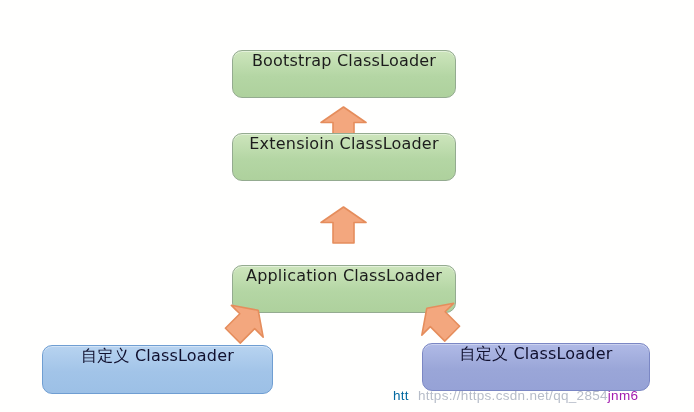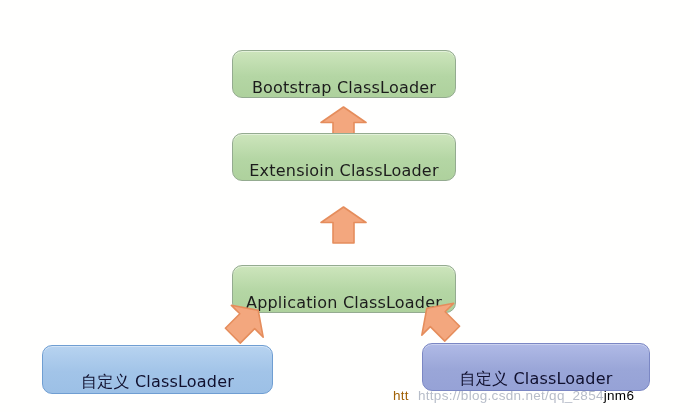--- a/index.html
+++ b/index.html
@@ -11,21 +11,21 @@
     position: relative;
     width: 694px;
     height: 412px;
     background: #fffffe;
     overflow: hidden;
     font-family: "DejaVu Sans", "Liberation Sans", sans-serif;
   }
   .node {
     position: absolute;
     display: flex;
-    align-items: flex-end;
+    align-items: flex-start;
     justify-content: center;
     border-radius: 10px;
     font-size: 16px;
     letter-spacing: 0.2px;
     white-space: nowrap;
   }
   .node.system {
     width: 222px;
     left: 232px;
     height: 46px;
@@ -70,23 +70,23 @@
   .watermark {
     position: absolute;
     left: 393px;
     top: 388px;
     font-size: 13.5px;
     letter-spacing: 0.3px;
     white-space: nowrap;
     z-index: 5;
     font-family: "Liberation Sans", sans-serif;
   }
-  .watermark .frag { color: #a16207; padding-right: 9px; }
+  .watermark .frag { color: #0369a1; padding-right: 9px; }
   .watermark .url  { color: #b7bdc9; }
-  .watermark .tail { color: #000000; }
+  .watermark .tail { color: #a21caf; }
 </style>
 </head>
 <body>
 
 <div class="stage">
 
   <div class="node system bootstrap-box">
     <span>Bootstrap ClassLoader</span>
   </div>
 
@@ -124,16 +124,16 @@
 
   <div class="node custom-left">
     <span>自定义 ClassLoader</span>
   </div>
 
   <div class="node custom-right">
     <span>自定义 ClassLoader</span>
   </div>
 
   <div class="watermark">
-    <span class="frag">htt</span><span class="url">https://blog.csdn.net/qq_2854</span><span class="tail">jnm6</span>
+    <span class="frag">htt</span><span class="url">https://https.csdn.net/qq_2854</span><span class="tail">jnm6</span>
   </div>
 
 </div>
 
 </body></html>

